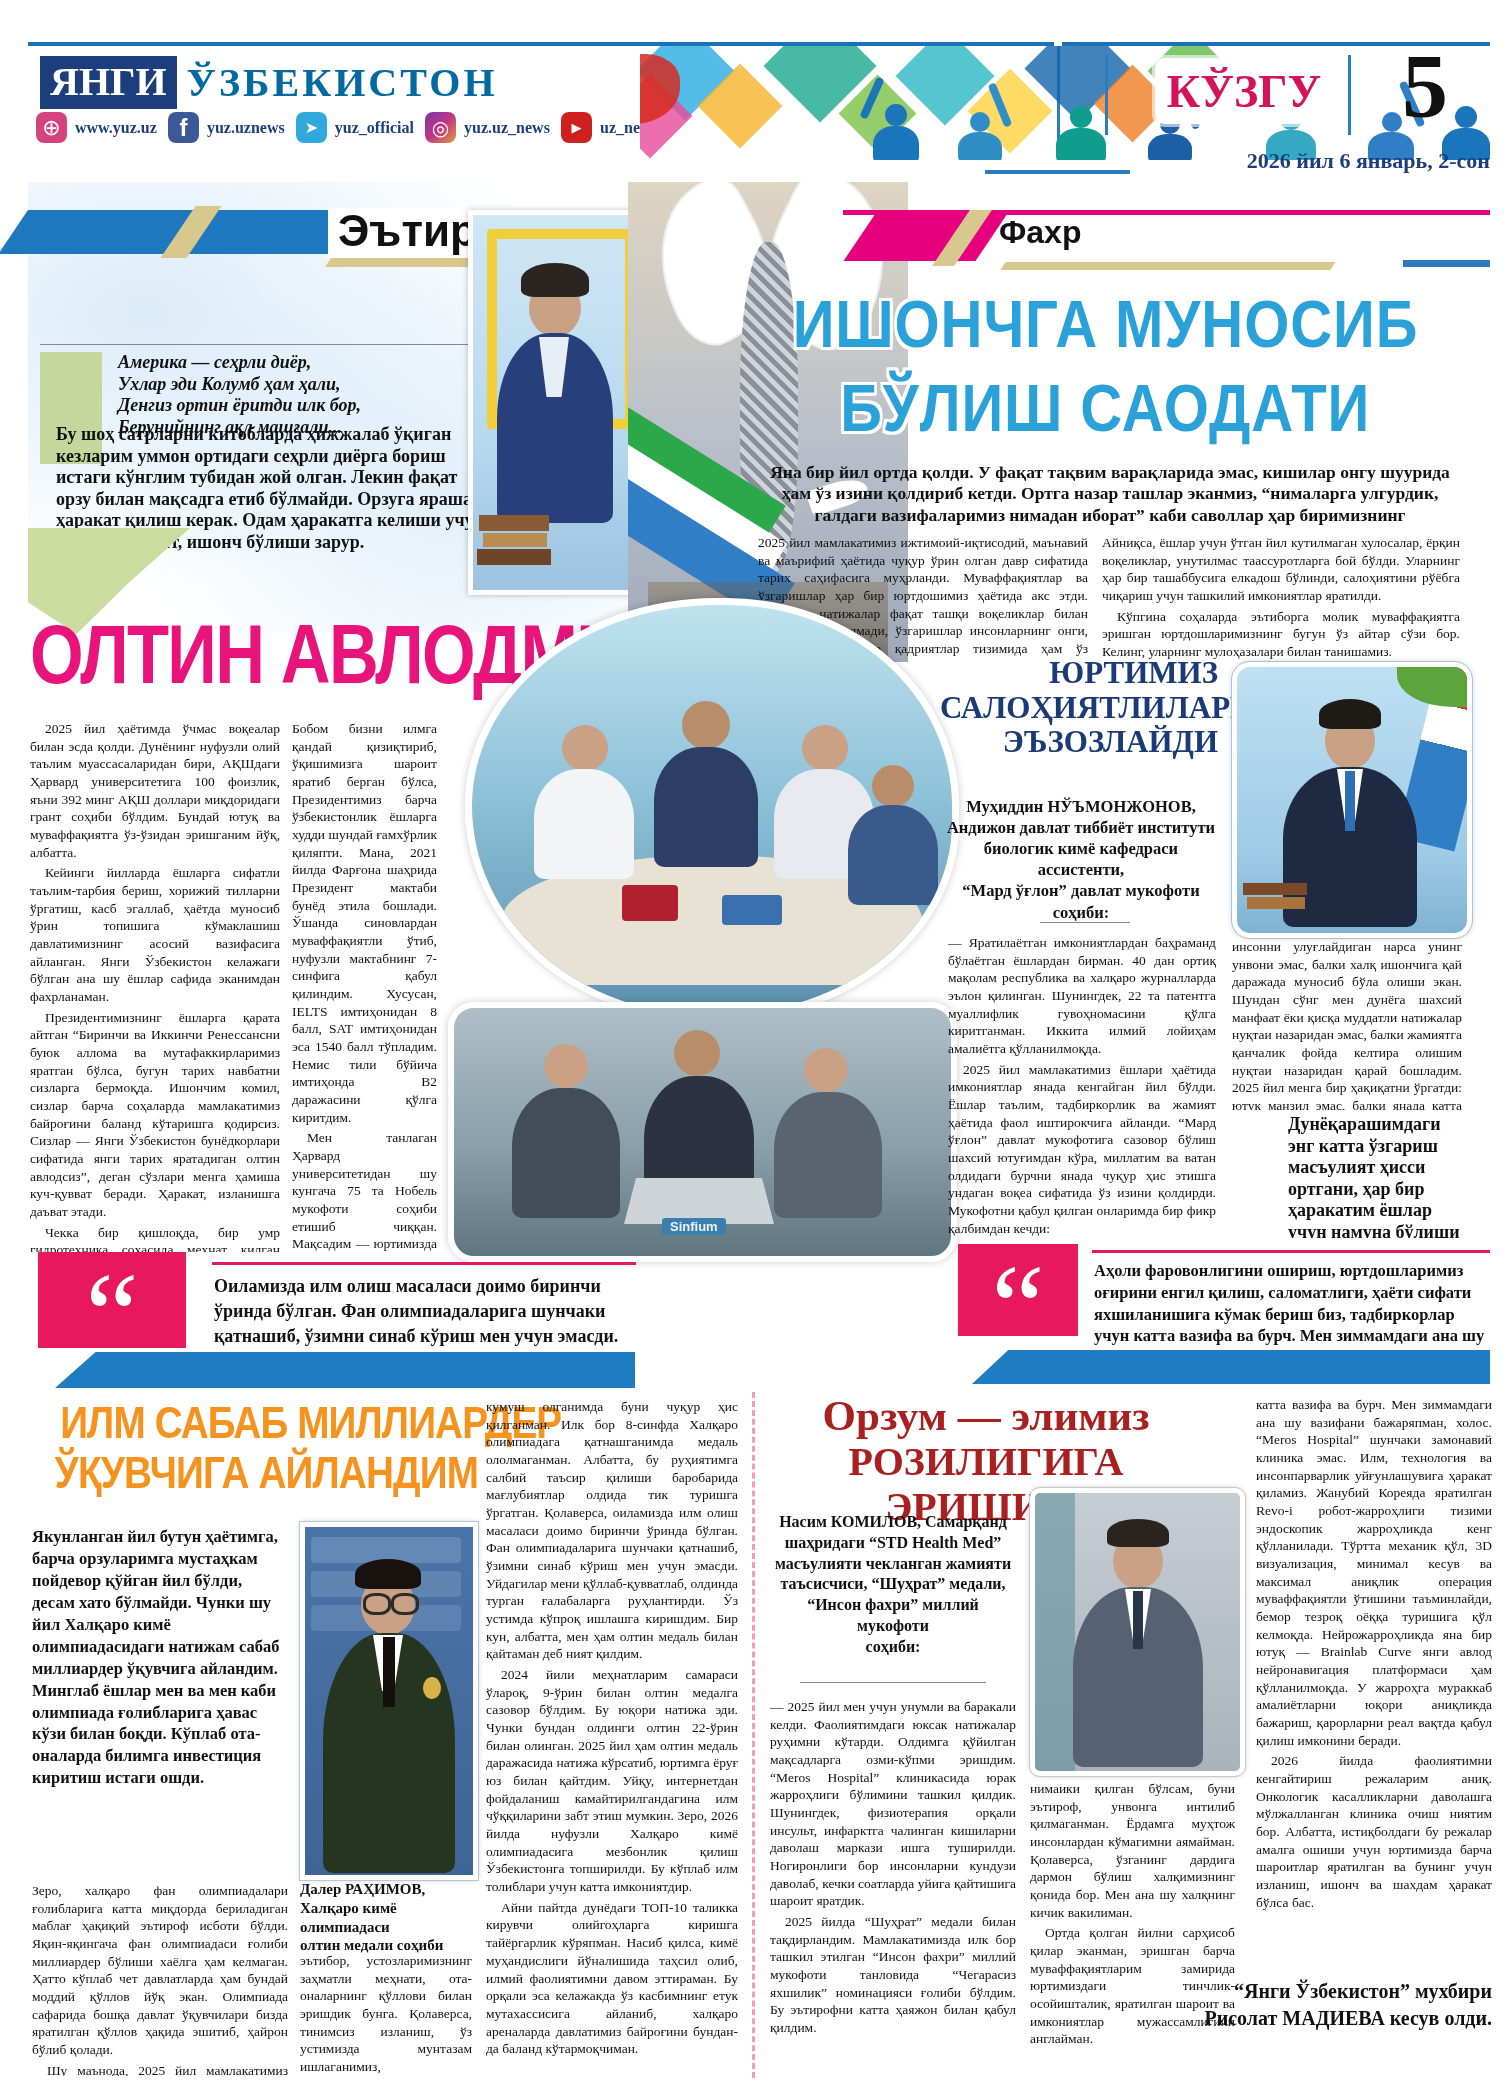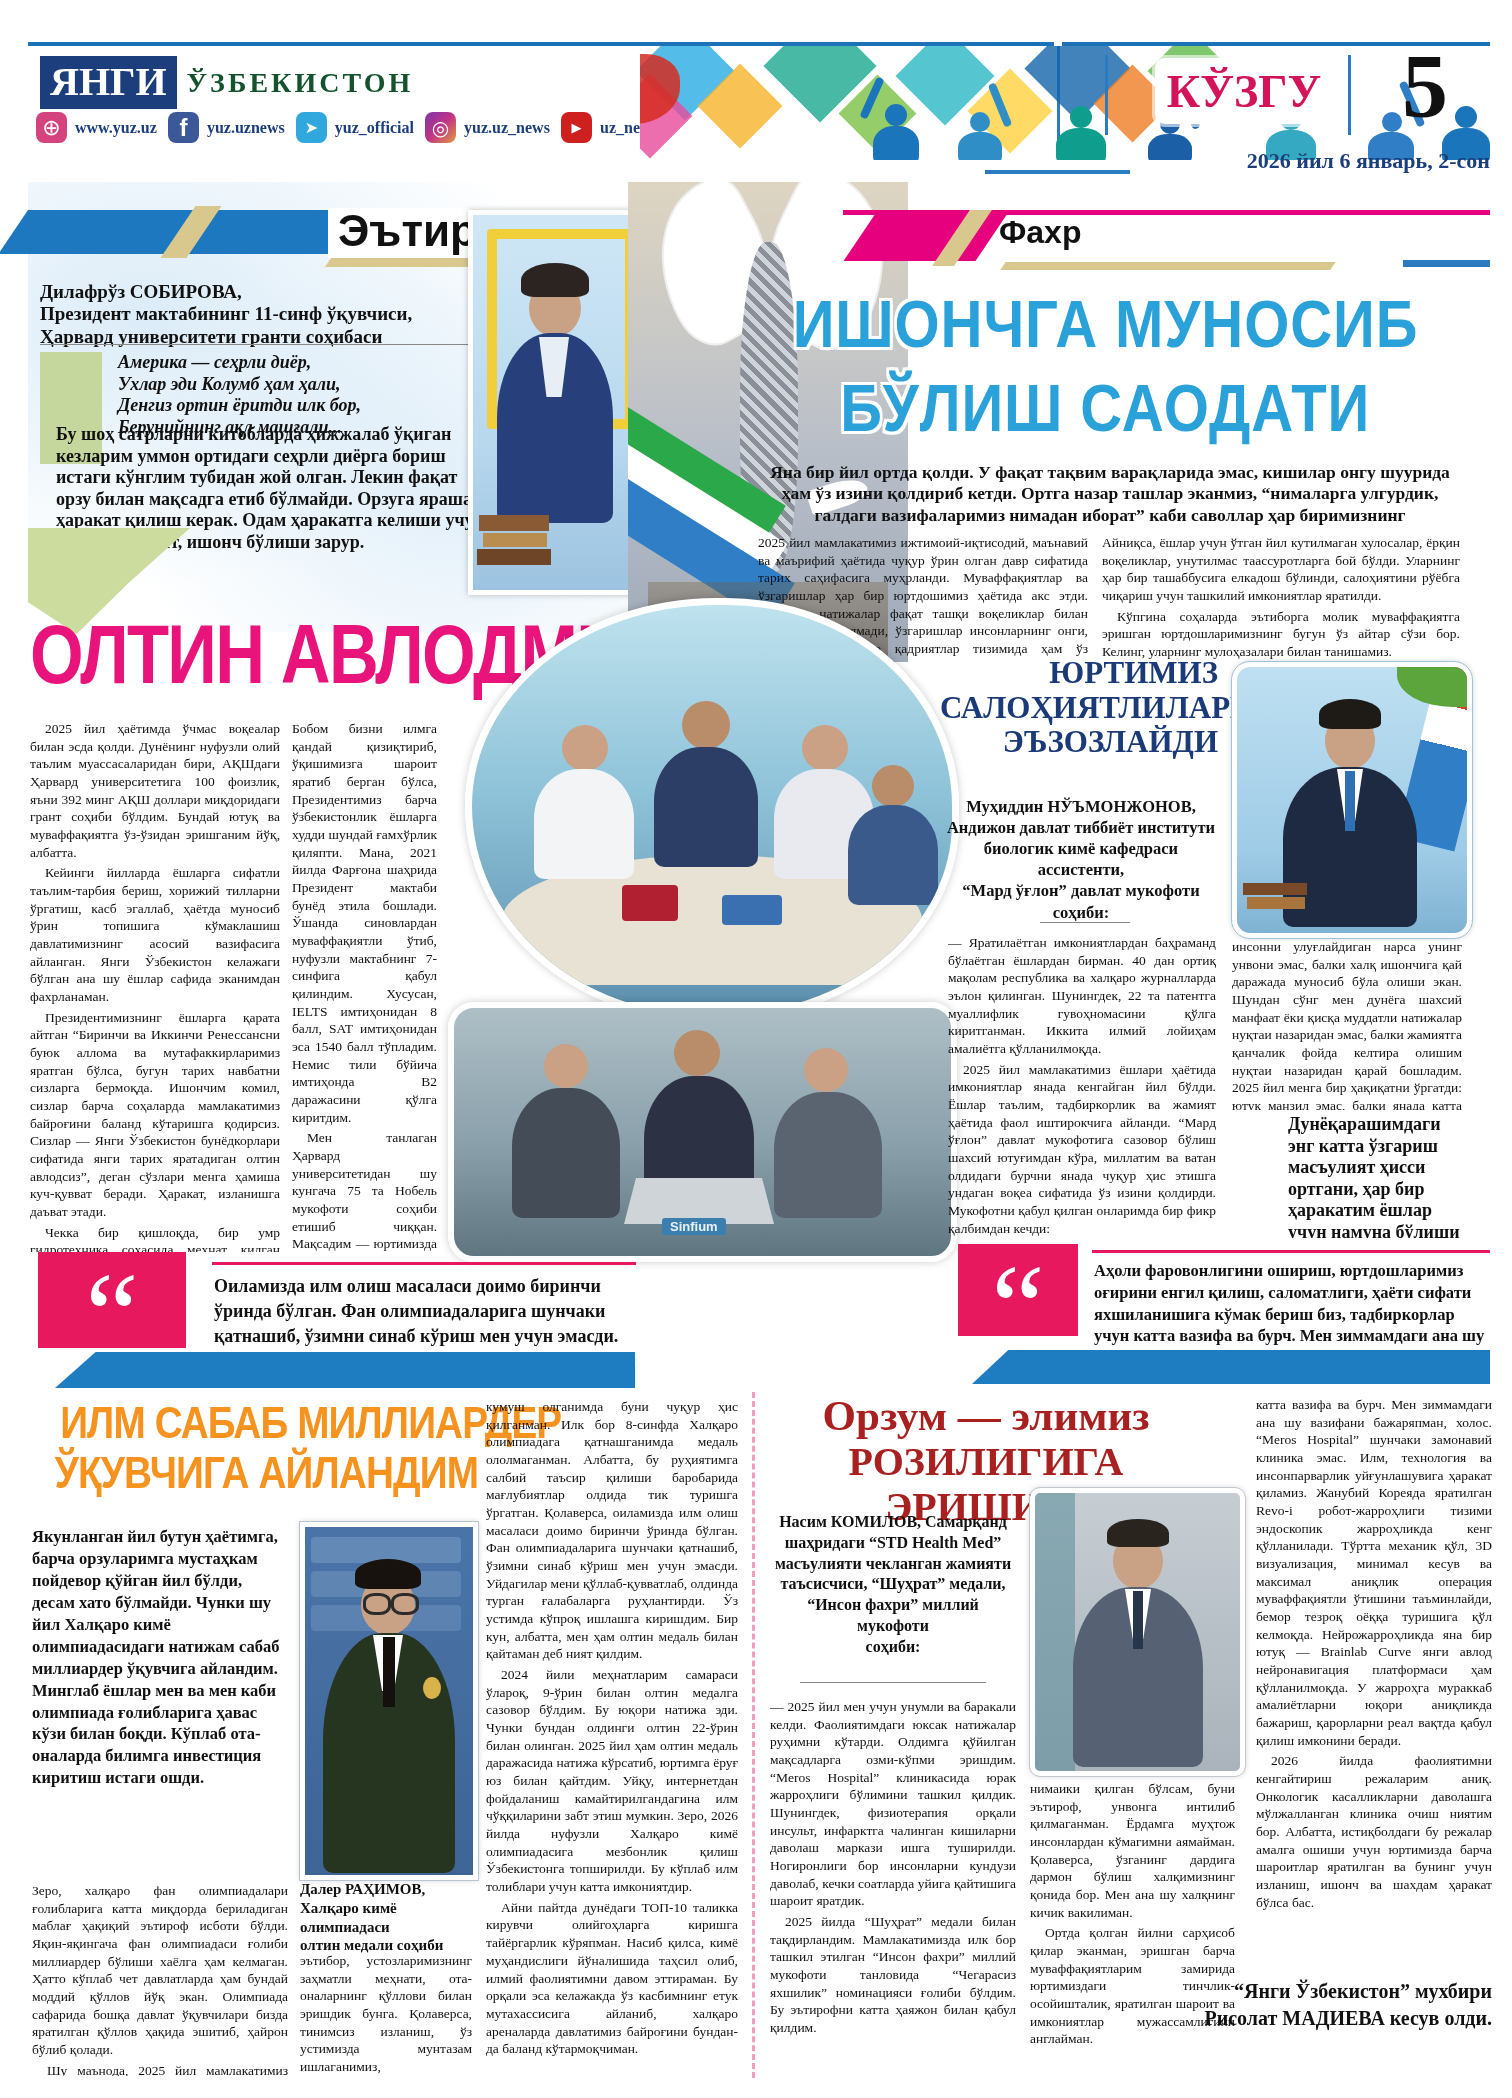--- a/index.html
+++ b/index.html
@@ -11,21 +11,21 @@
   .b{font-weight:bold}.i{font-style:italic}.j{text-align:justify}.c{text-align:center}.r{text-align:right}
   .clip{overflow:hidden}
   .bt{font-size:13.5px;line-height:1.31}
   .bt p{margin:0 0 3px;text-indent:15px}
   .bt p.noind{text-indent:0}
   .cond{display:inline-block;transform:scaleX(.82);transform-origin:0 50%;white-space:nowrap}
   .condc{display:inline-block;transform:scaleX(.88);transform-origin:50% 50%;white-space:nowrap}
   
   .toprule{background:#1c72b6;height:4px}
   .logoban{background:#1c3e7c;color:#fff;padding:2px 10px 4px;font-size:40px;font-weight:bold}
-  .logorest{color:#14532d;font-size:28px;font-weight:bold;letter-spacing:3px;margin-left:10px}
+  .logorest{color:#0369a1;font-size:40px;font-weight:bold;letter-spacing:3px;margin-left:10px}
   .soc{display:flex;align-items:center;gap:8px}
   .ic{width:31px;height:31px;border-radius:8px;display:flex;align-items:center;justify-content:center;
       color:#fff;font-family:"Liberation Sans",sans-serif;flex:0 0 auto}
   .soclab{font-size:16px;font-weight:bold;color:#1c3e7c;white-space:nowrap}
   .dm{position:absolute;transform:rotate(45deg);opacity:.8}
   .hd{position:absolute;border-radius:50%}
   .bd{position:absolute;border-radius:45% 45% 10px 10px}
   .arm{position:absolute;border-radius:4px}
   .kuzgu{background:#fff;border-radius:10px;color:#d4145a;font-size:46px;font-weight:bold;
          display:flex;align-items:center;justify-content:center;box-shadow:0 0 0 3px rgba(255,255,255,.6)}
@@ -126,25 +126,20 @@
 
   <div class="abs" style="left:28px;top:206px;width:600px;height:64px">
     <div class="abs" style="left:0;top:4px;width:330px;height:44px;background:#1e78bf;transform:skewX(-34deg);transform-origin:0 0"></div>
     <div class="abs" style="left:150px;top:0;width:26px;height:52px;background:#d8c88e;transform:skewX(-34deg)"></div>
     <div class="abs" style="left:300px;top:2px;width:330px;height:50px;background:#fff"></div>
     <div class="abs san b" style="left:310px;top:0;font-size:44px;color:#111">Эътироф</div>
     <div class="abs" style="left:300px;top:52px;width:300px;height:9px;background:#d8c88e;transform:skewX(-34deg)"></div>
     <div class="abs" style="left:560px;top:50px;width:68px;height:8px;background:#2a7bc0;transform:skewX(-34deg)"></div>
   </div>
 
-  <div class="abs ser b" style="left:40px;top:281px;width:470px;font-size:19px;line-height:1.18">
-    <div>Дилафрўз СОБИРОВА,</div>
-    <div>Президент мактабининг 11-синф ўқувчиси,</div>
-    <div>Ҳарвард университети гранти соҳибаси</div>
-  </div>
   <div class="abs thinrule" style="left:40px;top:344px;width:440px"></div>
 
   <div class="abs" style="left:40px;top:352px;width:62px;height:112px;background:#c5d79c"></div>
   <div class="abs ser b i" style="left:118px;top:352px;width:360px;font-size:18px;line-height:1.2">
     <div>Америка — сеҳрли диёр,</div>
     <div>Ухлар эди Колумб ҳам ҳали,</div>
     <div>Денгиз ортин ёритди илк бор,</div>
     <div>Берунийнинг ақл машғали...</div>
   </div>
   <div class="abs ser b clip" style="left:56px;top:424px;width:430px;height:158px;font-size:18px;line-height:1.2">Бу шоҳ сатрларни китобларда ҳижжалаб ўқиган кезларим уммон ортидаги сеҳрли диёрга бориш истаги кўнглим тубидан жой олган. Лекин фақат орзу билан мақсадга етиб бўлмайди. Орзуга яраша ҳаракат қилиш керак. Одам ҳаракатга келиши учун унда имконият, ишонч бўлиши зарур.</div>

